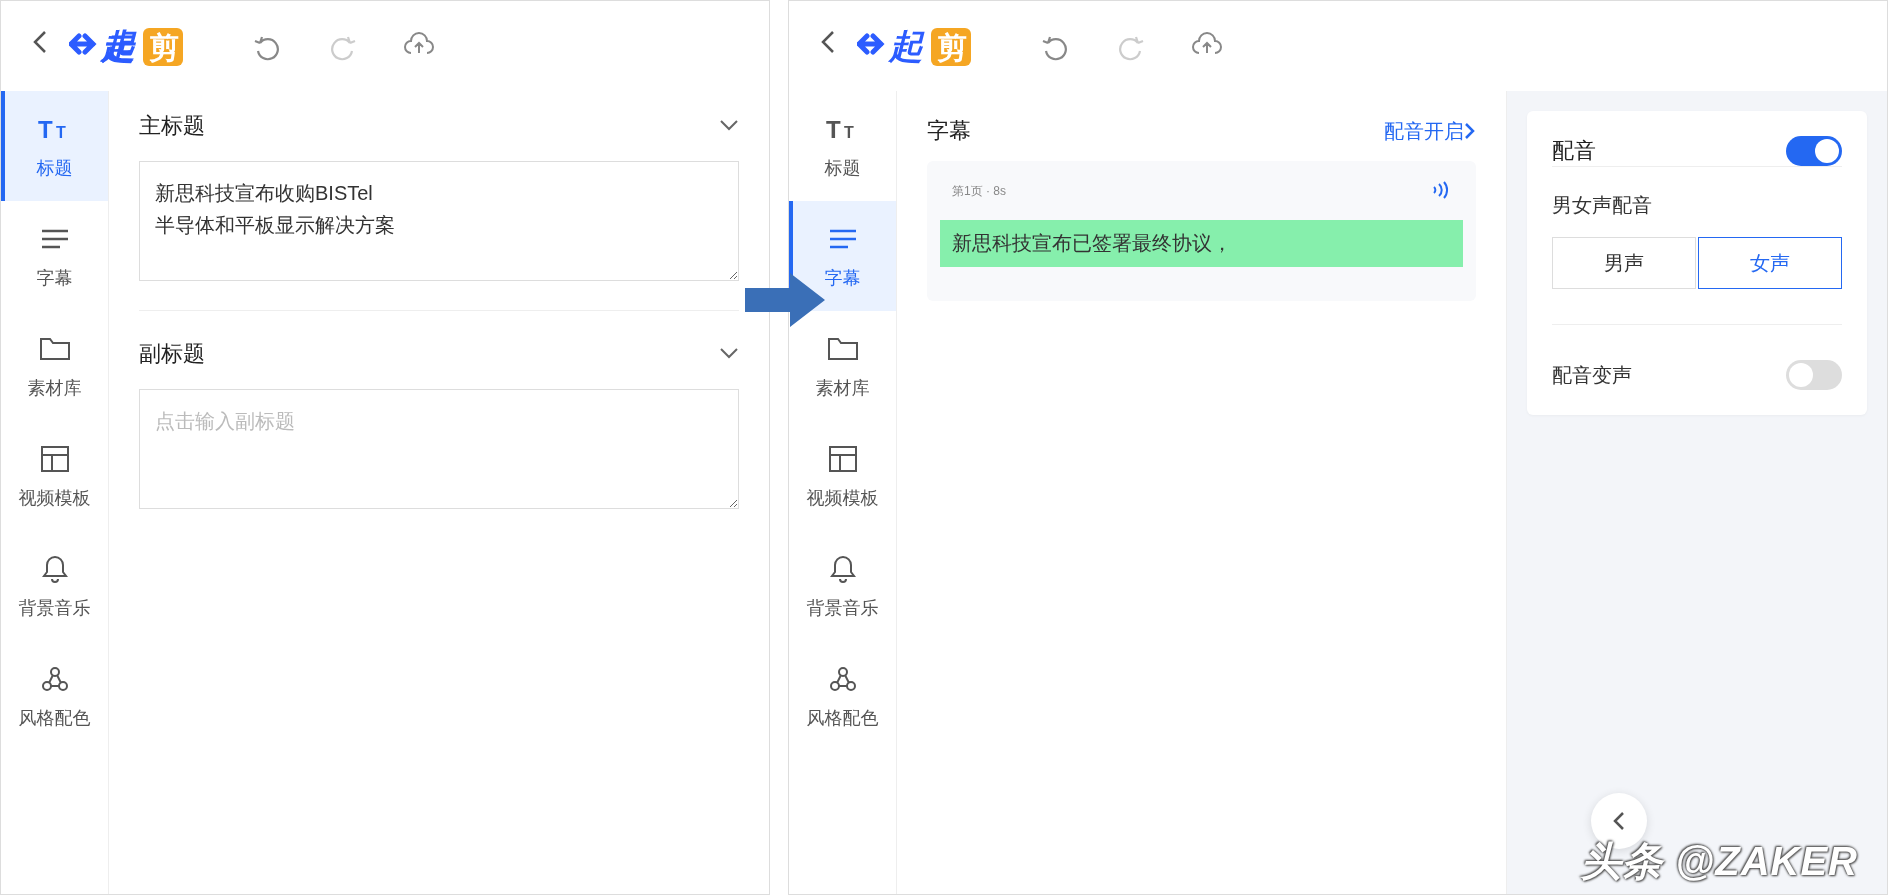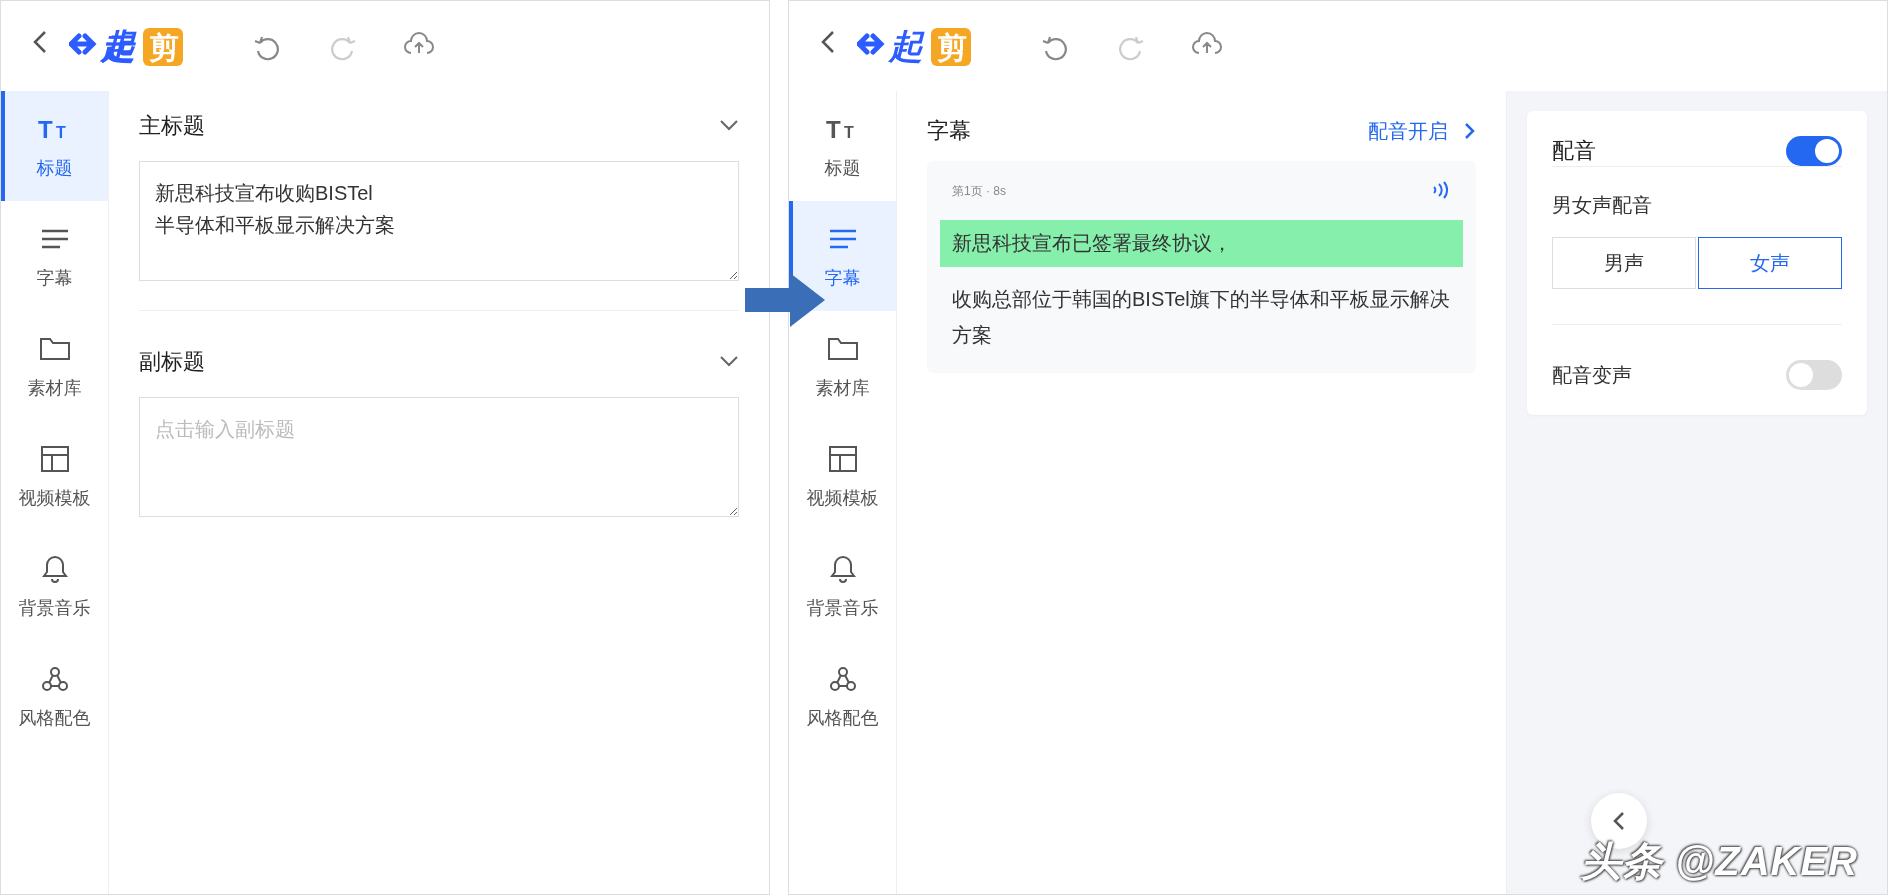--- a/index.html
+++ b/index.html
@@ -103,21 +103,21 @@
       height: 34px;
       display: flex;
       align-items: center;
       justify-content: center;
     }
     .content-area {
       flex: 1;
       padding: 20px 30px;
       display: flex;
       flex-direction: column;
-      gap: 36px;
+      gap: 28px;
     }
     .section {
       border-bottom: 1px solid #eee;
       padding-bottom: 25px;
     }
     .section:last-child { border-bottom: none; }
     .section-header {
       display: flex;
       justify-content: space-between;
       align-items: center;
@@ -153,21 +153,21 @@
       font-size: 22px;
       color: #222;
       font-weight: 500;
     }
     .voice-toggle-link {
       color: #2468F2;
       font-size: 20px;
       cursor: pointer;
       display: flex;
       align-items: center;
-      gap: 16px;
+      gap: 0;
     }
     .subtitle-page {
       background: #f8f9fb;
       border-radius: 6px;
       padding: 20px 25px;
     }
     .page-meta {
       display: flex;
       justify-content: space-between;
       align-items: center;
@@ -555,21 +555,20 @@
         <div class="subtitle-page">
           <div class="page-meta">
             <span>第1页 · 8s</span>
             <span class="sound-icon">
               <svg width="20" height="18" viewBox="0 0 20 18">
                   <path d="M3 6 A 4 4 0 0 1 3 12 M8 3 A 8 8 0 0 1 8 15 M13 1 A 12 12 0 0 1 13 17" stroke="#2468F2" stroke-width="2" fill="none"></path>
                 </svg>
             </span>
           </div>
           <div class="subtitle-line1">新思科技宣布已签署最终协议，</div>
-          <div class="subtitle-line2">收购总部位于韩国的BISTel旗下的半导体和平板显示解决方案</div>
         </div>
       </div>
       <div class="voice-panel">
         <div class="voice-card">
           <div class="voice-header">
             <span class="voice-title">配音</span>
             <div class="toggle-on"></div>
           </div>
           <div class="voice-section-label">男女声配音</div>
           <div class="voice-options">

